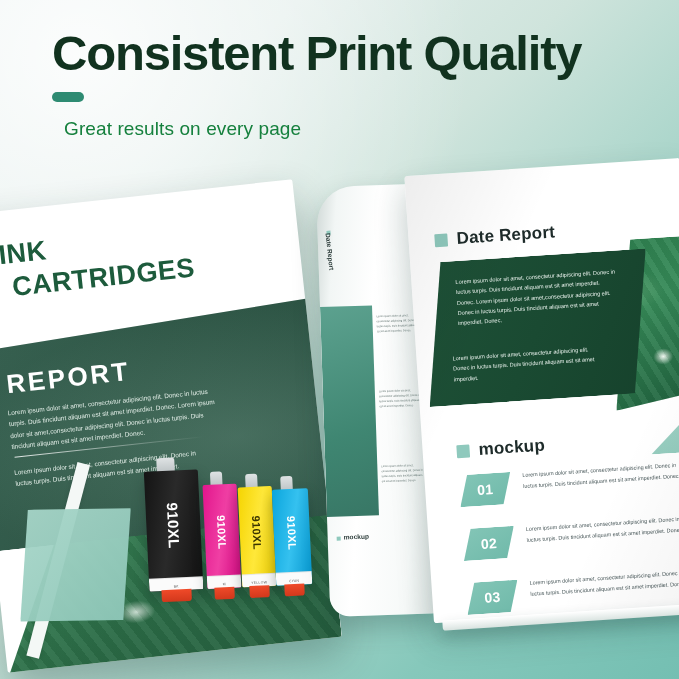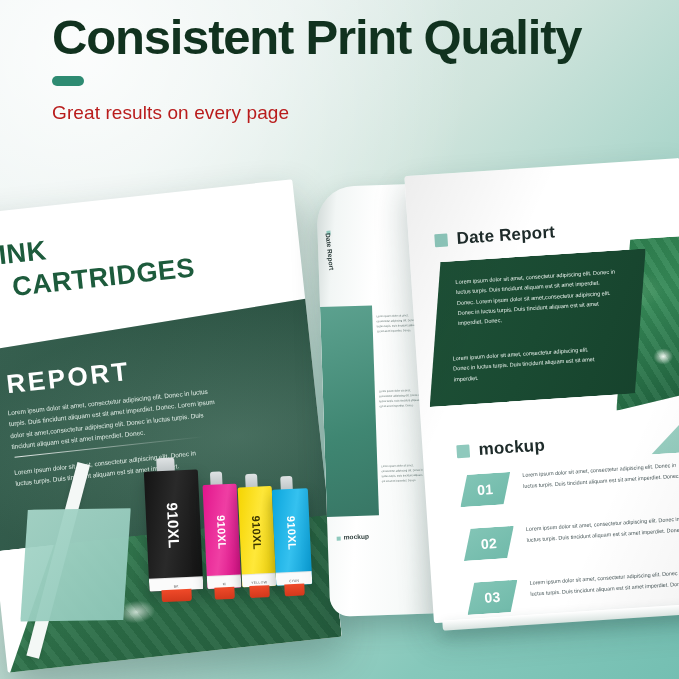--- a/index.html
+++ b/index.html
@@ -14,30 +14,30 @@
   .bg{
     position:absolute;inset:0;
     background:linear-gradient(135deg,#eaf2f1 0%,#e3eeeb 22%,#cfe4dc 42%,#a9d5ca 62%,#86c8bb 80%,#74bfb2 100%);
   }
   .bg-soft{
     position:absolute;inset:0;
     background:radial-gradient(circle at 12% 8%, rgba(255,255,255,.85) 0%, rgba(255,255,255,0) 45%);
   }
 
   
-  .header{position:absolute;left:52px;top:12px;width:600px;}
+  .header{position:absolute;left:52px;top:28px;width:600px;}
   .headline{
     margin:0;font-size:49px;line-height:1.06;font-weight:700;
     letter-spacing:-1.2px;color:#11321f;white-space:nowrap;
   }
   .accent-dash{
     margin-top:12px;width:32px;height:10px;border-radius:6px;background:#2e8b72;
   }
   .subhead{
-    margin-top:16px;font-size:19px;color:#b91c1c;font-weight:400;letter-spacing:.1px;
+    margin-top:16px;font-size:19px;color:#15803d;font-weight:400;letter-spacing:.1px;margin-left:12px;
   }
 
   
   .left-wrap{
     position:absolute;left:-18px;top:196px;width:336px;height:460px;
     transform:rotate(-6.2deg);transform-origin:50% 50%;
   }
   .lb-sheet{
     position:absolute;inset:0;background:#ffffff;border-radius:2px;
     box-shadow:0 18px 38px rgba(25,55,50,.30);overflow:hidden;

